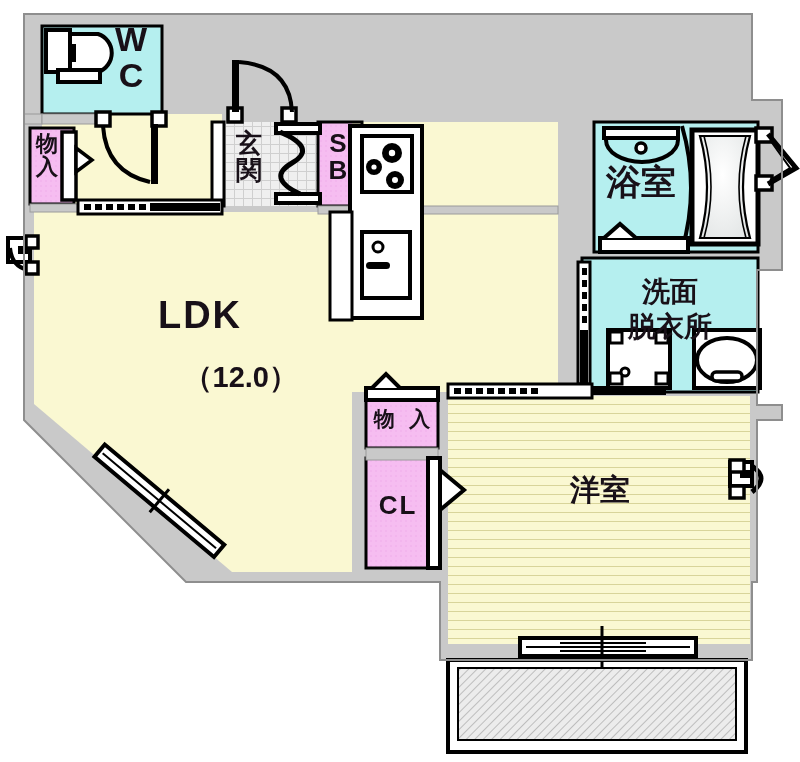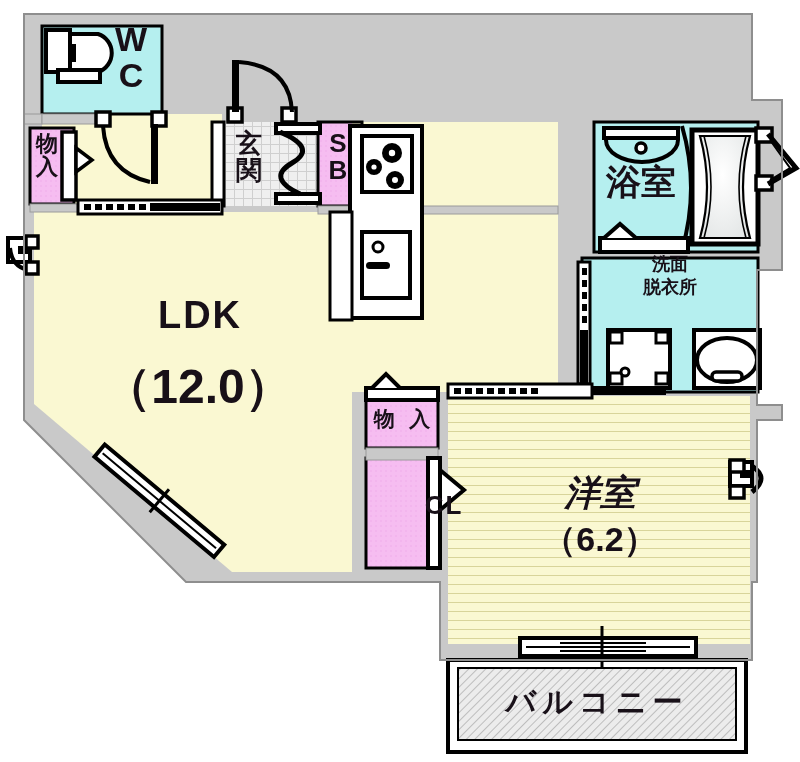--- a/index.html
+++ b/index.html
@@ -313,29 +313,27 @@
 <div class="lbl jp" style="left:30px;top:132px;width:34px;font-size:22px;">物
 入</div>
 
 <div class="lbl jp" style="left:232px;top:130px;width:34px;font-size:26px;">玄
 関</div>
 
 <div class="lbl lat" style="left:320px;top:130px;width:38px;font-size:26px;">S
 B</div>
 
 <div class="lbl lat" style="left:110px;top:296px;width:180px;font-size:38px;">LDK</div>
-<div class="lbl lat" style="left:98px;top:362px;width:200px;font-size:48px;letter-spacing:0px;">（12.0）</div>
+<div class="lbl lat" style="left:98px;top:362px;width:200px;font-size:29px;letter-spacing:0px;text-align:right;">（12.0）</div>
 
 <div class="lbl jp" style="left:606px;top:164px;width:70px;font-size:35px;">浴室</div>
 
-<div class="lbl jp" style="left:610px;top:253px;width:120px;font-size:18px;line-height:1.25;">洗面
+<div class="lbl jp" style="left:610px;top:274px;width:120px;font-size:28px;line-height:1.25;">洗面
 脱衣所</div>
 
 <div class="lbl jp" style="left:366px;top:408px;width:72px;font-size:21px;">物  入</div>
 
-<div class="lbl lat" style="left:366px;top:492px;width:64px;font-size:26px;padding-left:46px;">CL</div>
-
-<div class="lbl jp" style="left:520px;top:474px;width:160px;font-size:36px;font-style:italic;">洋室</div>
-<div class="lbl lat" style="left:510px;top:522px;width:180px;font-size:34px;letter-spacing:0px;">（6.2）</div>
-
-<div class="lbl jp" style="left:462px;top:686px;width:270px;font-size:30px;letter-spacing:6px;">バルコニー</div>
+<div class="lbl lat" style="left:366px;top:492px;width:64px;font-size:26px;">CL</div>
+
+<div class="lbl jp" style="left:520px;top:474px;width:160px;font-size:30px;">洋室</div>
+
 
 </div>
 
 </body></html>

